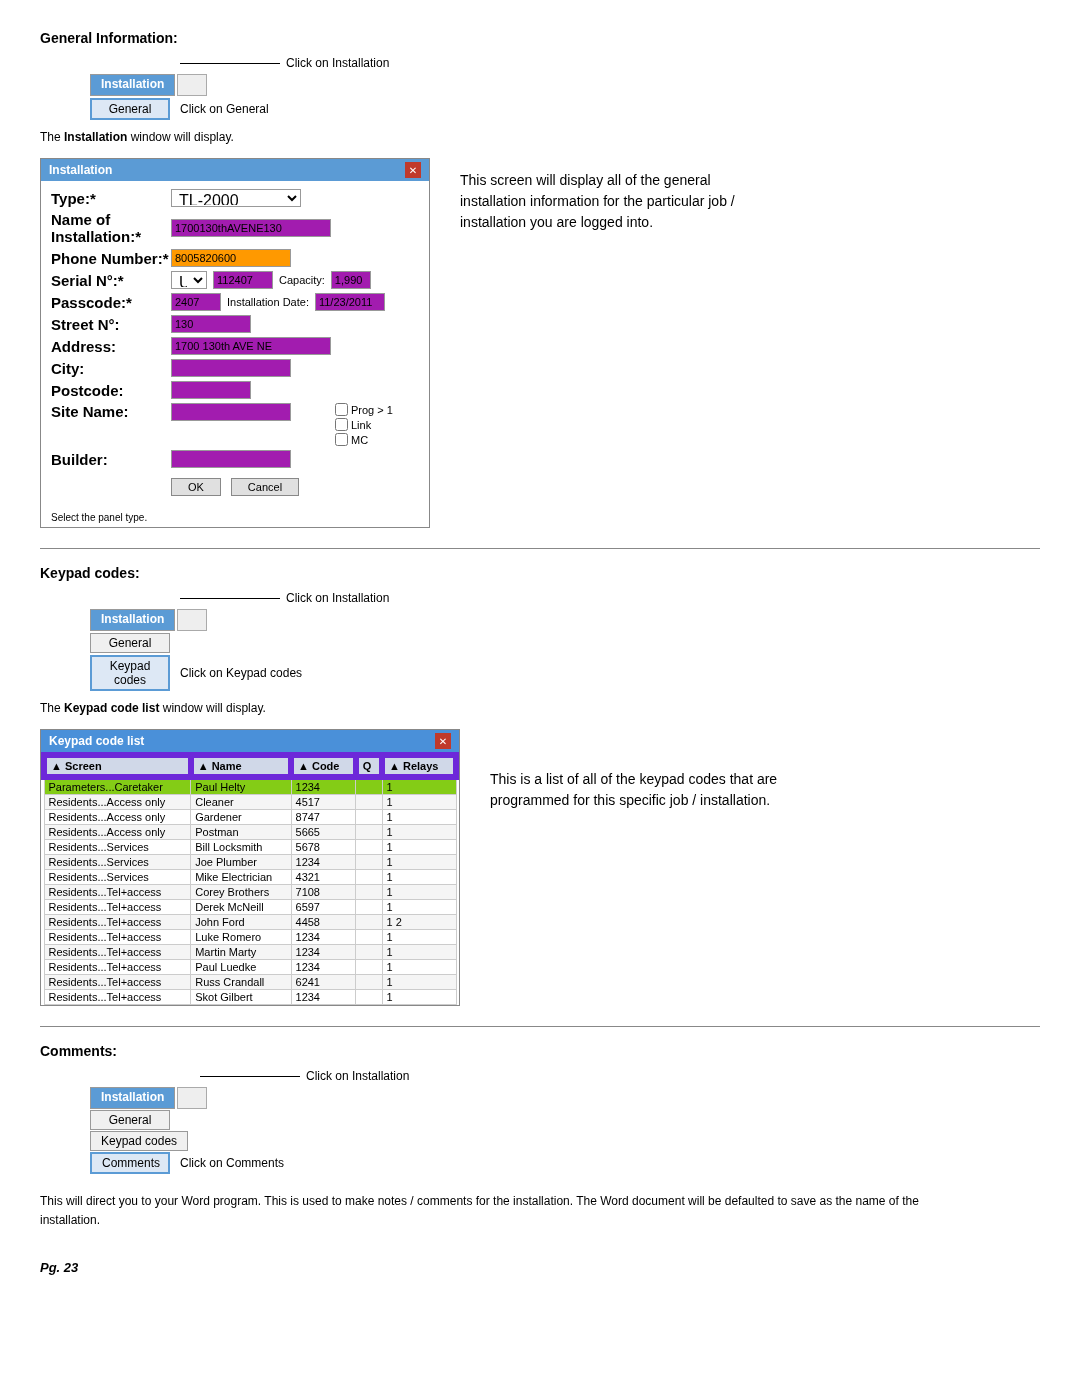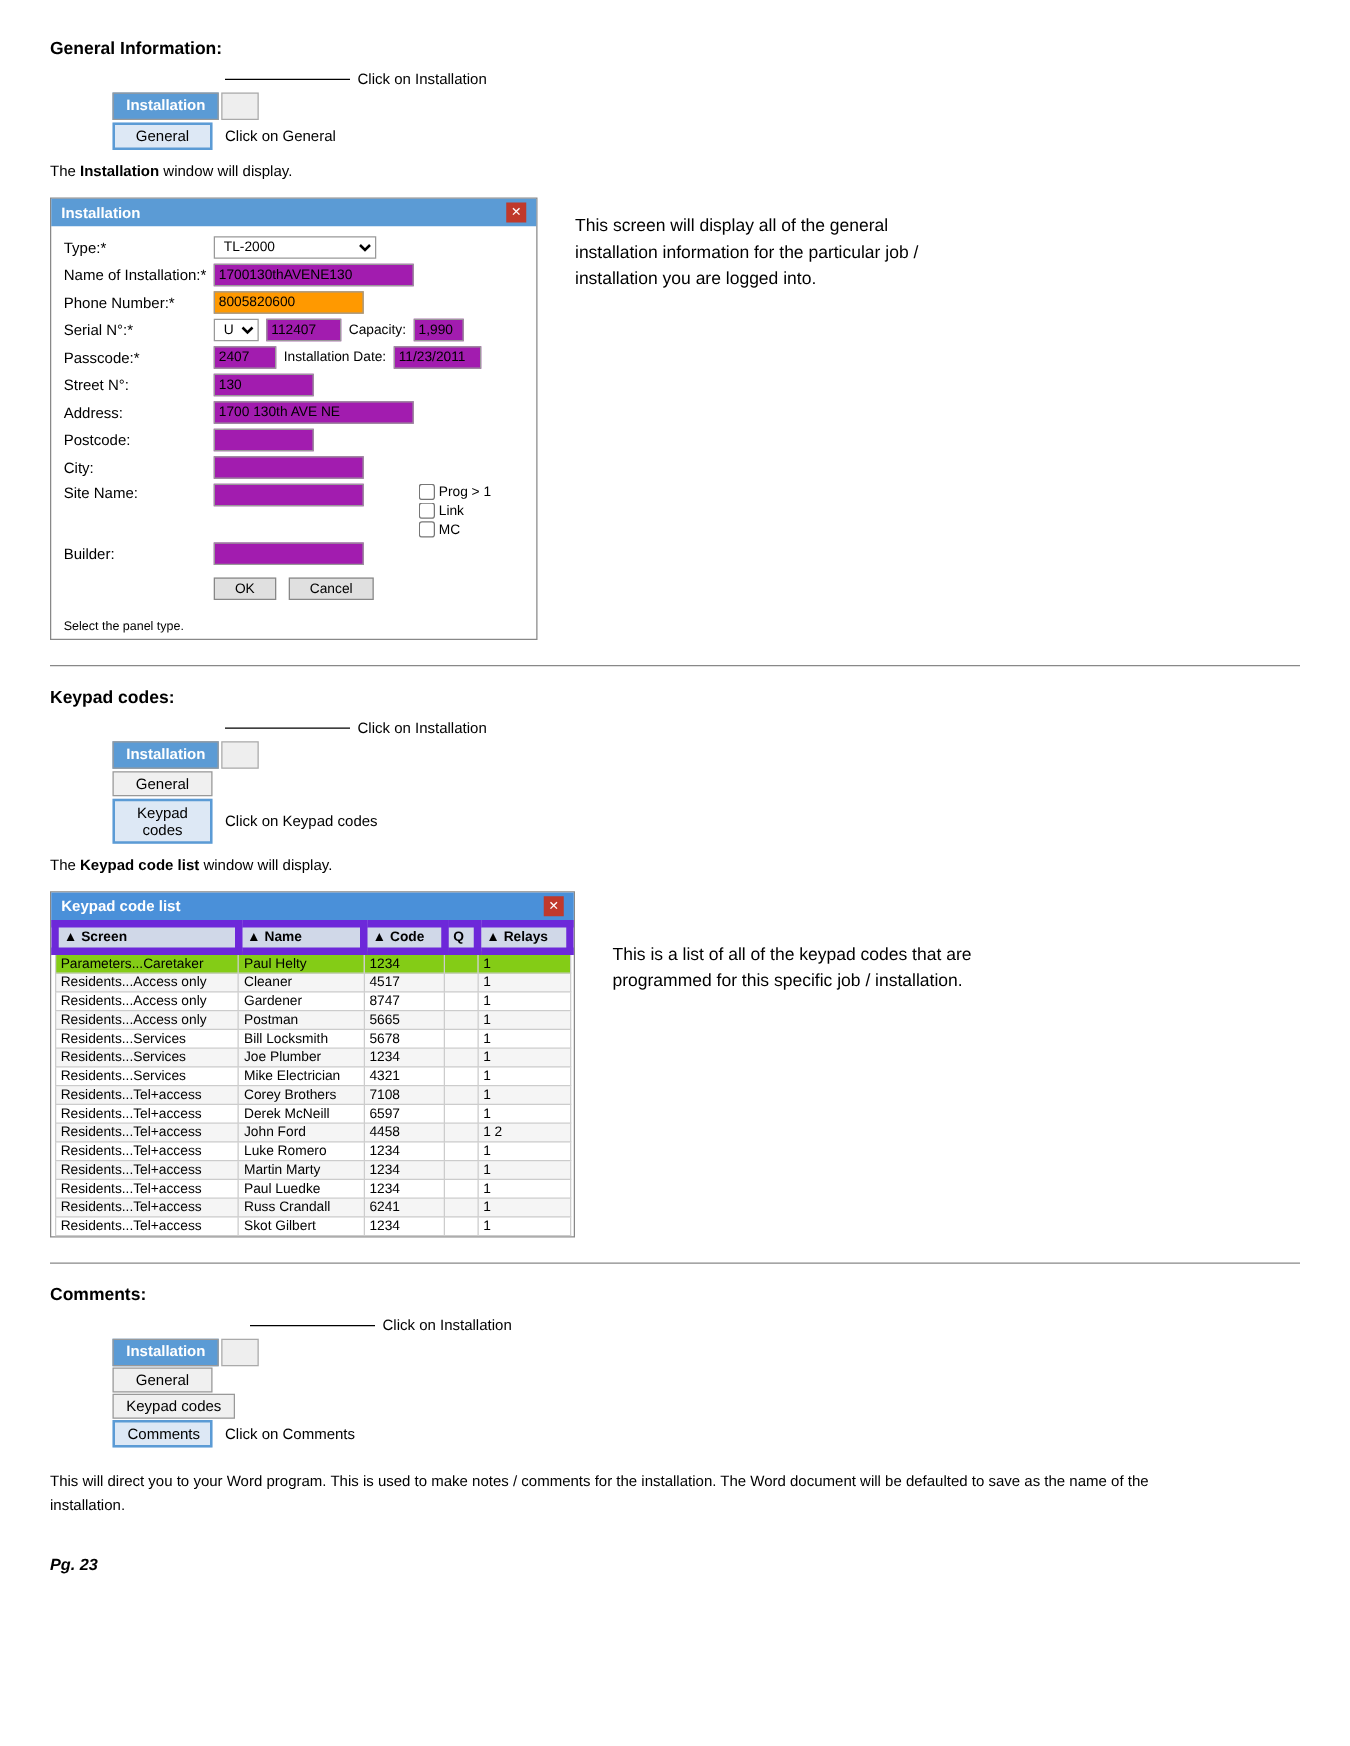--- a/index.html
+++ b/index.html
@@ -86,22 +86,23 @@
     .form-row {
       display: flex;
       align-items: center;
       margin-bottom: 4px;
       font-size: 11px;
     }
 
     .form-label {
       width: 120px;
       color: #000;
-      font-size: 12px;
+      font-size: 15px;
       flex-shrink: 0;
+      font-weight: bold;
     }
 
     .form-input {
       border: 1px solid #999;
       background: #a21caf;
       padding: 1px 3px;
       font-size: 11px;
       height: 18px;
     }
 
@@ -114,21 +115,21 @@
     .form-input.w160 { width: 160px; }
     .form-input.w80  { width: 80px; }
     .form-input.w50  { width: 50px; }
     .form-input.w40  { width: 40px; }
     .form-input.w60  { width: 60px; }
 
     .form-select {
       border: 1px solid #999;
       background: #fff;
       padding: 1px 3px;
-      font-size: 11px;
+      font-size: 16px;
       height: 18px;
       width: 130px;
     }
 
     .form-row-inline {
       display: flex;
       align-items: center;
       gap: 6px;
       flex: 1;
     }
@@ -331,27 +332,27 @@
             <span class="form-label">Street N°:</span>
             <input class="form-input w80" value="130" style="">
           </div>
 
           <div class="form-row">
             <span class="form-label">Address:</span>
             <input class="form-input w160" value="1700 130th AVE NE" style="">
           </div>
 
           <div class="form-row">
+            <span class="form-label">City:</span>
+            <input class="form-input w120" value="" style="">
+          </div>
+
+          <div class="form-row">
             <span class="form-label">Postcode:</span>
             <input class="form-input w80" value="" style="">
-          </div>
-
-          <div class="form-row">
-            <span class="form-label">City:</span>
-            <input class="form-input w120" value="" style="">
           </div>
 
           <div class="form-row" style="align-items:flex-start;">
             <span class="form-label">Site Name:</span>
             <div style="display:flex; gap:40px;">
               <input class="form-input w120" value="" style="">
               <div class="checkbox-group">
                 <div class="checkbox-row">
                   <input type="checkbox" style="">
                     <span>Prog &gt; 1</span>

